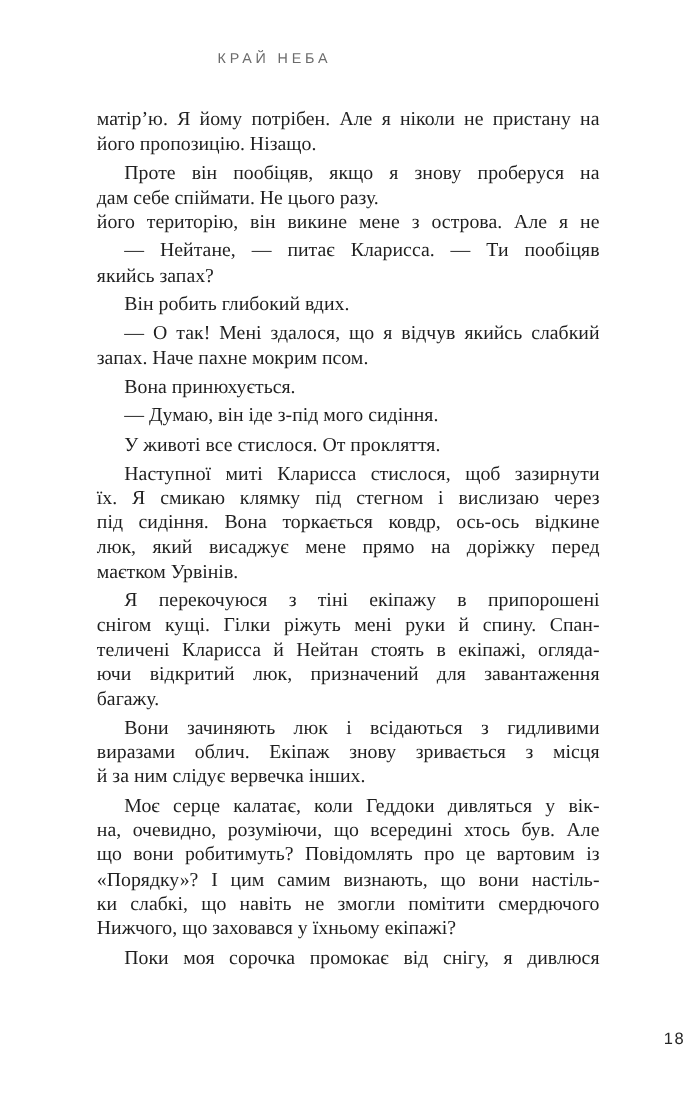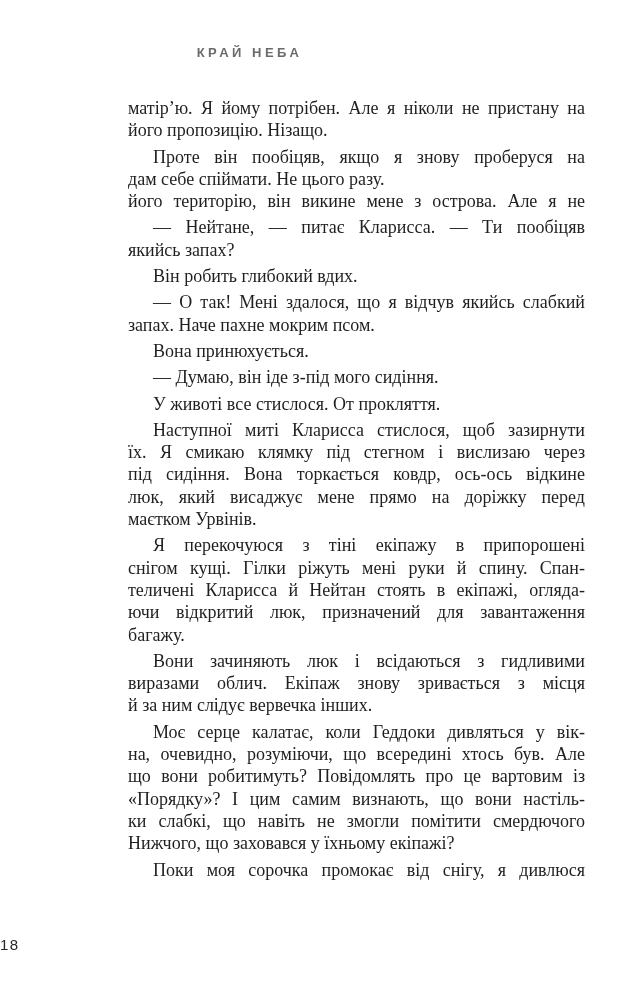--- a/index.html
+++ b/index.html
@@ -16,34 +16,33 @@
     font-family: "Liberation Serif", "DejaVu Serif", serif;
   }
   .running-header {
     position: absolute;
     top: 45px;
     left: 0;
     width: 499px;
     text-align: center;
     font-family: "Liberation Sans", "DejaVu Sans", sans-serif;
     font-size: 13px;
-    font-weight: 700;
+    font-weight: 400;
     letter-spacing: 3.5px;
     color: #6b6b6b;
     text-transform: uppercase;
   }
   .body-text {
     position: absolute;
     top: 97px;
     left: 88px;
     width: 457px;
     font-size: 18px;
     line-height: 22.3px;
     color: #1f1f1f;
-    margin-left: 40px;
   }
   .para {
     margin: 4px 0 0 0;
     padding: 0;
   }
   .para:first-child {
     margin-top: 0;
   }
   .line {
     display: block;
@@ -56,21 +55,21 @@
     text-align-last: left;
   }
   .line.indent {
     text-indent: 25px;
   }
   .page-footer {
     position: absolute;
     top: 936px;
     left: 0;
     width: 623px;
-    text-align: left;
+    text-align: right;
   }
   .page-number {
     font-family: "Liberation Sans", "DejaVu Sans", sans-serif;
     font-size: 15px;
     letter-spacing: 1.5px;
     color: #262626;
   }
 </style>
 </head>
 <body>

